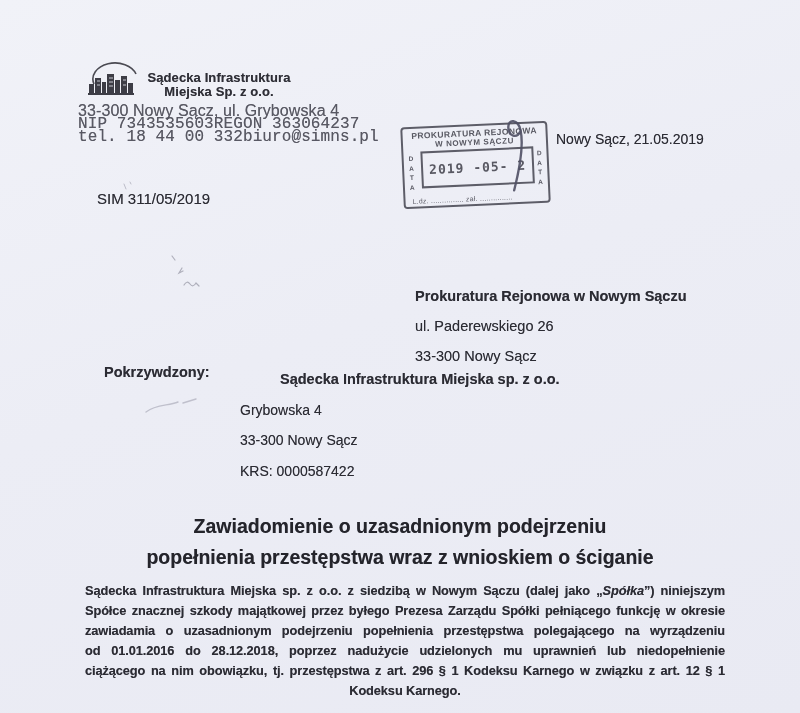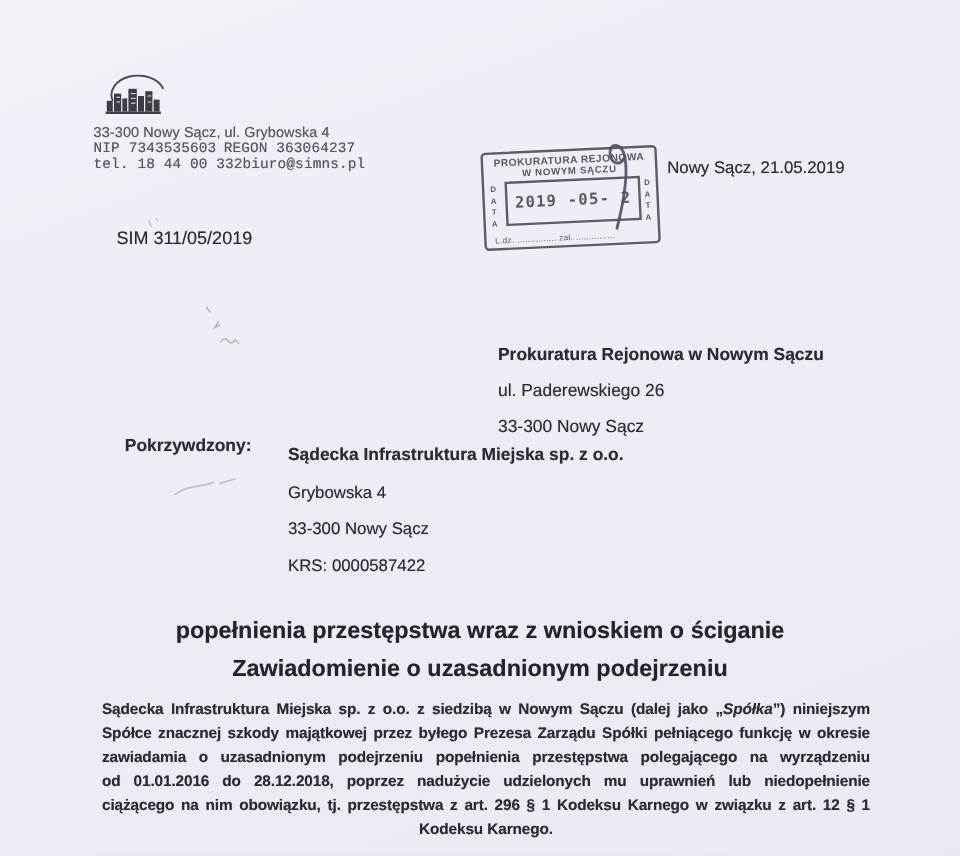--- a/index.html
+++ b/index.html
@@ -10,21 +10,21 @@
   }
   .page *{box-sizing:border-box;}
   .ink{text-shadow:0 0 0.6px rgba(43,43,51,0.5);}
 
   
   .letterhead{position:absolute;left:78px;top:62px;width:218px;}
   .lh-toprow{display:flex;align-items:flex-start;}
   .lh-logo{width:56px;height:38px;margin-left:8px;flex:none;}
   .lh-name{flex:1;text-align:center;font-weight:bold;font-size:13px;line-height:13.5px;
            color:#2e2e36;padding-top:9px;letter-spacing:.1px;}
-  .lh-addr{margin-top:4px;font-size:12px;line-height:13px;color:#585863;letter-spacing:.1px;}
+  .lh-addr{margin-top:4px;font-size:16px;line-height:13px;color:#585863;letter-spacing:.1px;}
   .lh-addr .row{display:flex;justify-content:space-between;white-space:nowrap;margin-top:.5px;font-family:Liberation Mono, monospace;}
   .lh-addr .single{white-space:nowrap;}
 
   
   .stamp{
     position:absolute;left:402px;top:124px;width:147px;height:82px;
     border:2px solid #4a4a55;border-radius:4px;color:#45454f;
     transform:rotate(-2.6deg);opacity:.88;font-weight:bold;
   }
   .stamp .off1{margin-top:2px;text-align:center;font-size:8.5px;letter-spacing:.4px;white-space:nowrap;}
@@ -44,21 +44,21 @@
 
   
   .dateline{position:absolute;left:556px;top:131px;font-size:14px;}
   .refno{position:absolute;left:97px;top:190px;font-size:15px;}
 
   .recipient{position:absolute;left:415px;top:245px;font-size:14.5px;line-height:30px;white-space:nowrap;}
   .recipient .b{font-weight:bold;margin-top:36px;}
 
   .victim-label{position:absolute;left:104px;top:364px;font-size:14.5px;font-weight:bold;}
   .victim{position:absolute;left:240px;top:364px;font-size:14px;line-height:30.5px;white-space:nowrap;}
-  .victim .b{font-weight:bold;font-size:14.5px;}
+  .victim .b{font-weight:bold;font-size:14.5px;margin-left:40px;}
 
   .title{position:absolute;left:0;top:511px;width:800px;text-align:center;
          font-size:19.5px;font-weight:bold;line-height:31px;color:#24242b;}
 
   .bodytext{position:absolute;left:85px;top:581px;width:640px;font-size:12.8px;
             line-height:20px;letter-spacing:-0.1px;color:#2b2b33;font-weight:bold;}
   .bodytext .jline{text-align:justify;text-align-last:justify;white-space:normal;}
   .bodytext .lline{text-align:center;}
   .bodytext .it{font-style:italic;}
 
@@ -87,20 +87,24 @@
         <g stroke="#ecedf5" stroke-width="0.8">
           <line x1="11" y1="19" x2="14" y2="19"></line>
             <line x1="11" y1="23" x2="14" y2="23"></line>
           <line x1="23" y1="16" x2="27" y2="16"></line>
             <line x1="23" y1="20" x2="27" y2="20"></line>
             <line x1="23" y1="24" x2="27" y2="24"></line>
           <line x1="37" y1="18" x2="40" y2="18"></line>
             <line x1="37" y1="23" x2="40" y2="23"></line>
         </g>
       </svg>
+      <div class="lh-name">
+        <div>Sądecka Infrastruktura</div>
+        <div>Miejska Sp. z o.o.</div>
+      </div>
     </div>
     <div class="lh-addr">
       <div class="single">33-300 Nowy Sącz, ul. Grybowska 4</div>
       <div class="row">
         <span>NIP 7343535603</span>
         <span>REGON 363064237</span>
       </div>
       <div class="row">
         <span>tel. 18 44 00 332</span>
         <span>biuro@simns.pl</span>
@@ -144,22 +148,22 @@
 
   <div class="victim-label ink">Pokrzywdzony:</div>
   <div class="victim ink">
     <div class="b">Sądecka Infrastruktura Miejska sp. z o.o.</div>
     <div>Grybowska 4</div>
     <div>33-300 Nowy Sącz</div>
     <div>KRS: 0000587422</div>
   </div>
 
   <div class="title ink">
+    <div>Zawiadomienie o uzasadnionym podejrzeniu</div>
     <div>popełnienia przestępstwa wraz z wnioskiem o ściganie</div>
-    <div>Zawiadomienie o uzasadnionym podejrzeniu</div>
   </div>
 
   <div class="bodytext ink">
     <div class="jline"><span>Sądecka Infrastruktura Miejska sp. z o.o.  z siedzibą w Nowym Sączu (dalej jako „</span><span class="it">Spółka</span><span>”) niniejszym</span></div>
     <div class="jline">Spółce znacznej szkody majątkowej przez byłego Prezesa Zarządu Spółki pełniącego funkcję w okresie</div>
     <div class="jline">zawiadamia o uzasadnionym podejrzeniu popełnienia przestępstwa polegającego na wyrządzeniu</div>
     <div class="jline">od 01.01.2016 do 28.12.2018, poprzez nadużycie udzielonych mu uprawnień lub niedopełnienie</div>
     <div class="jline">ciążącego na nim obowiązku, tj. przestępstwa z art. 296 § 1 Kodeksu Karnego w związku z art. 12 § 1</div>
     <div class="lline">Kodeksu Karnego.</div>
   </div>

